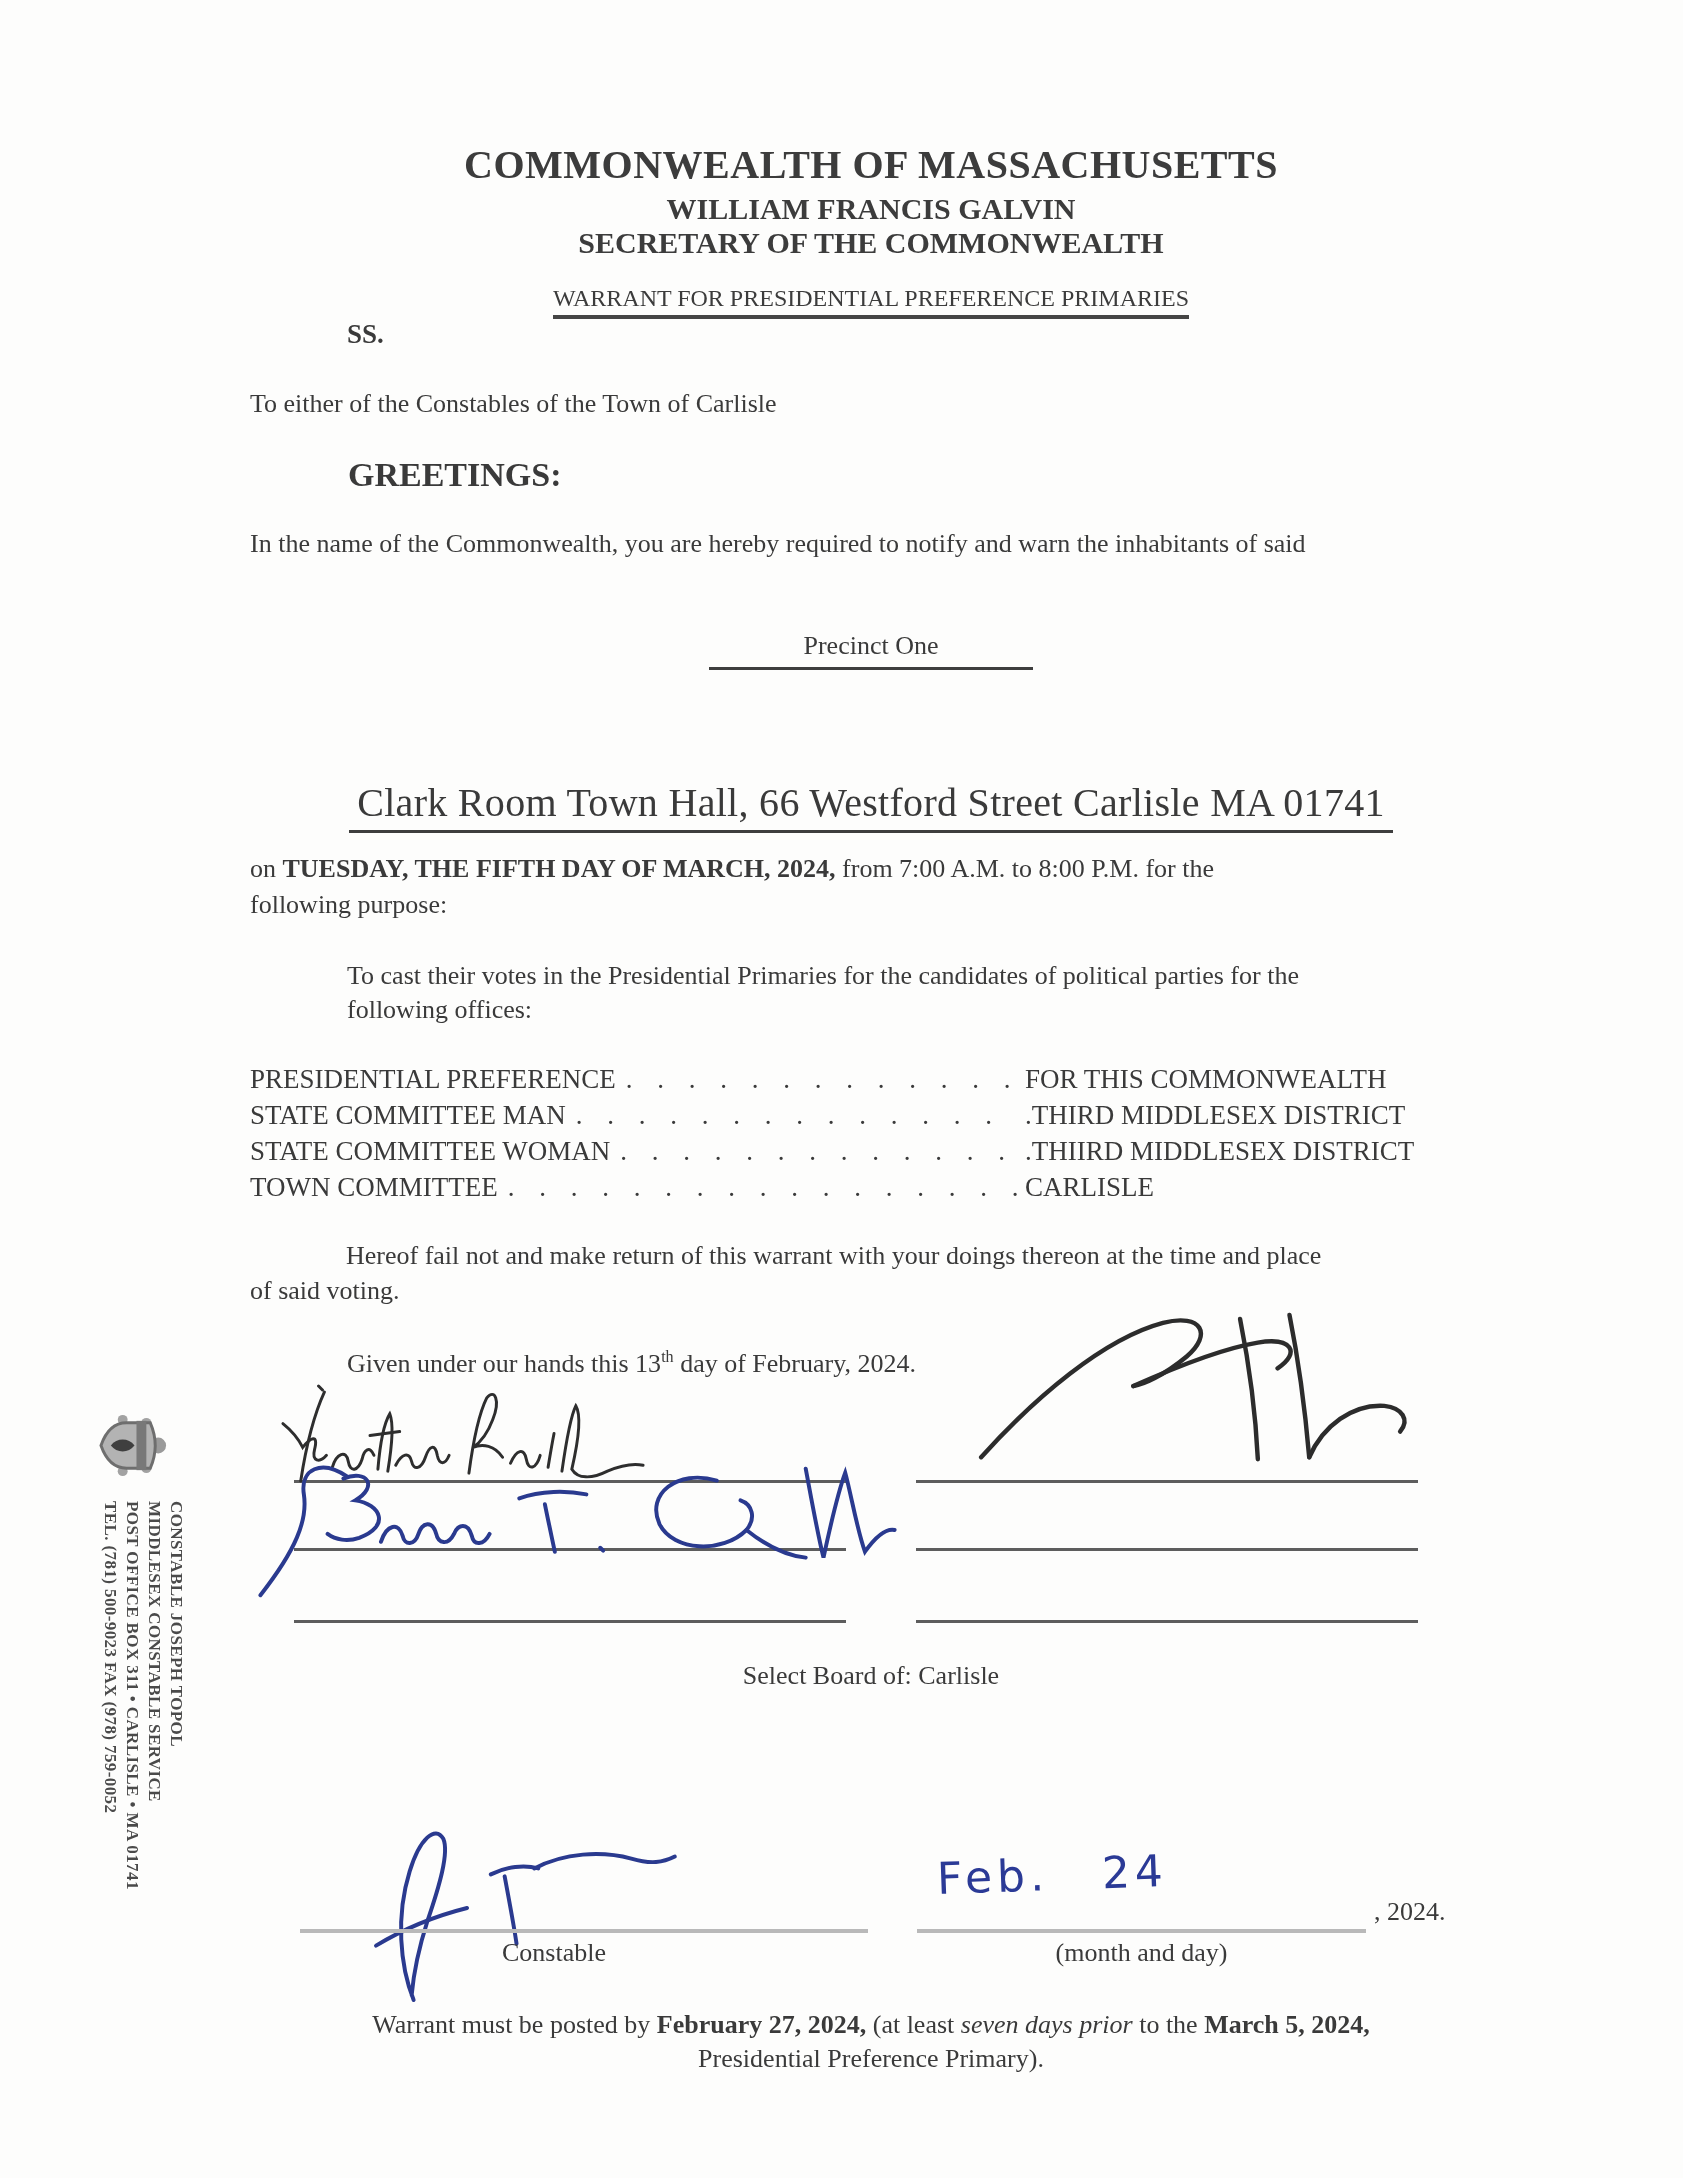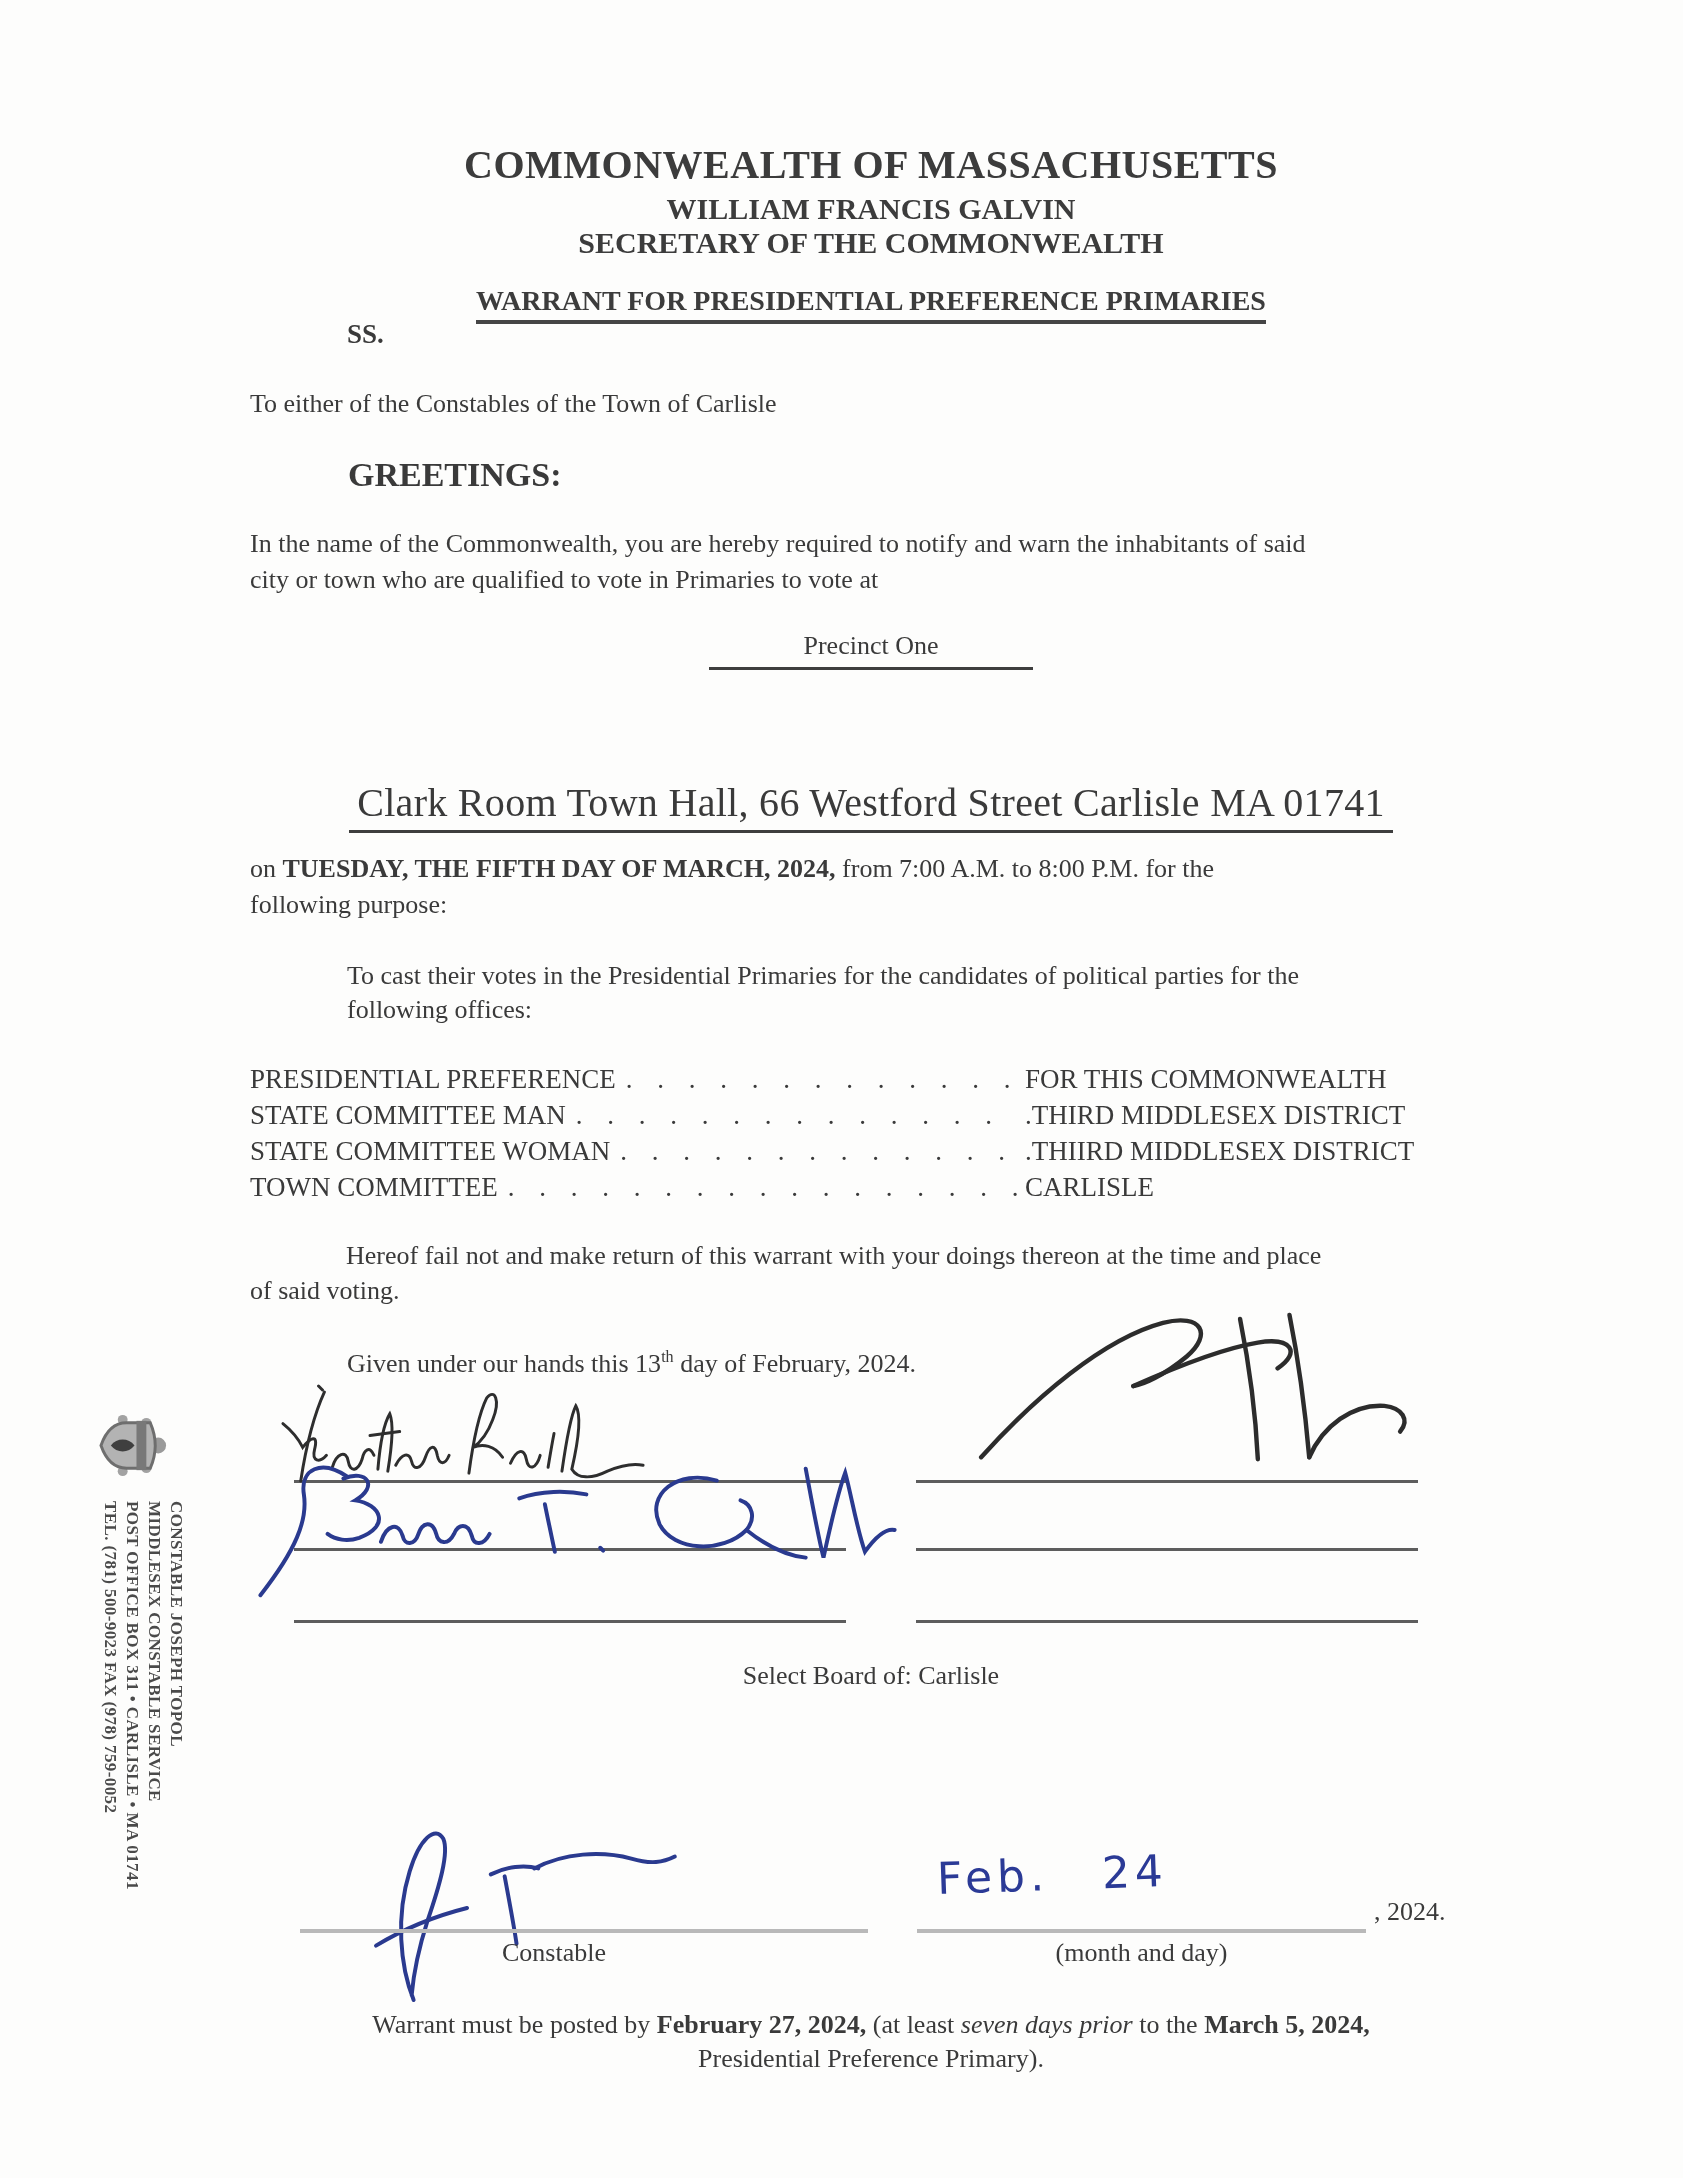--- a/index.html
+++ b/index.html
@@ -10,21 +10,21 @@
     background:#fdfdfc;
     font-family:"Liberation Serif", serif;
     color:#3a3a3a;
     overflow:hidden;
   }
   .abs{position:absolute;}
   .center-col{left:252px;width:1238px;text-align:center;}
   .b{font-weight:bold;}
   .doc-title{font-size:40px;font-weight:bold;letter-spacing:0.5px;color:#3c3c3c;}
   .doc-sub{font-size:30px;font-weight:bold;color:#3c3c3c;}
-  .warrant-head{font-size:28px;font-weight:bold;color:#3c3c3c;}
+  .warrant-head{font-size:24px;font-weight:normal;color:#3c3c3c;}
   .warrant-head span{display:inline-block;border-bottom:4px solid #454545;padding-bottom:3px;}
   .body-text{font-size:26px;line-height:36px;}
   .precinct-line{display:inline-block;font-size:26px;padding:0 94px 6px 94px;border-bottom:3px solid #3e3e3e;}
   .location-line{display:inline-block;font-size:40px;padding:0 8px 4px 8px;border-bottom:3px solid #3e3e3e;letter-spacing:0.3px;}
   .office-row{display:flex;width:1240px;font-size:27px;line-height:36px;gap:8px;}
   .office-left{display:flex;width:767px;overflow:hidden;}
   .office-name{white-space:nowrap;}
   .office-dots{flex:1;overflow:hidden;white-space:nowrap;letter-spacing:9px;padding-left:10px;}
   .office-value{white-space:nowrap;}
   .sig-line{position:absolute;height:3px;background:#5d5d5d;}
@@ -63,21 +63,20 @@
   </div>
 
   <div class="abs b" style="left:347px;top:319px;font-size:27px;">SS.</div>
 
   <div class="abs body-text" style="left:250px;top:386px;">To either of the Constables of the Town of Carlisle</div>
 
   <div class="abs b" style="left:348px;top:456px;font-size:34px;">GREETINGS:</div>
 
   <div class="abs body-text" style="left:250px;top:526px;width:1247px;">
     <div>In the name of the Commonwealth, you are hereby required to notify and warn the inhabitants of said</div>
-    <div>city or town who are qualified to vote in Primaries to vote at</div>
   </div>
 
   <div class="abs center-col" style="top:631px;text-align:center;">
     <span class="precinct-line">Precinct One</span>
   </div>
 
   <div class="abs center-col" style="top:737px;margin-top:42px;">
     <span class="location-line">Clark Room Town Hall, 66 Westford Street Carlisle MA 01741</span>
   </div>
 

